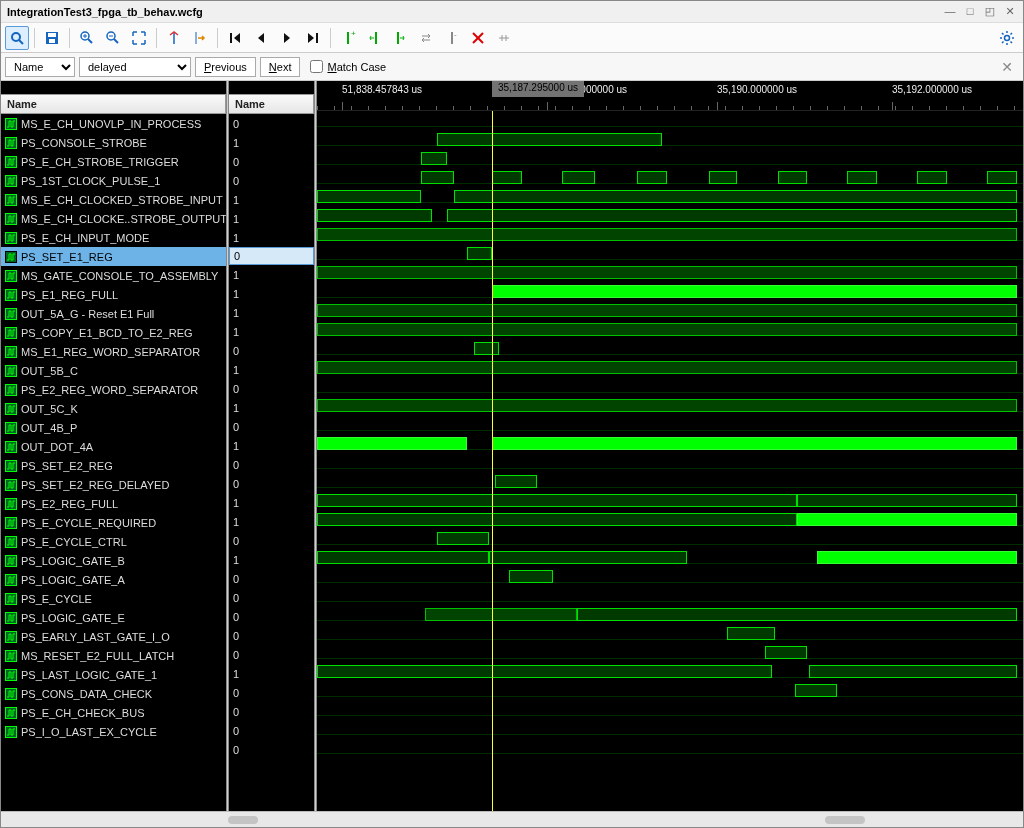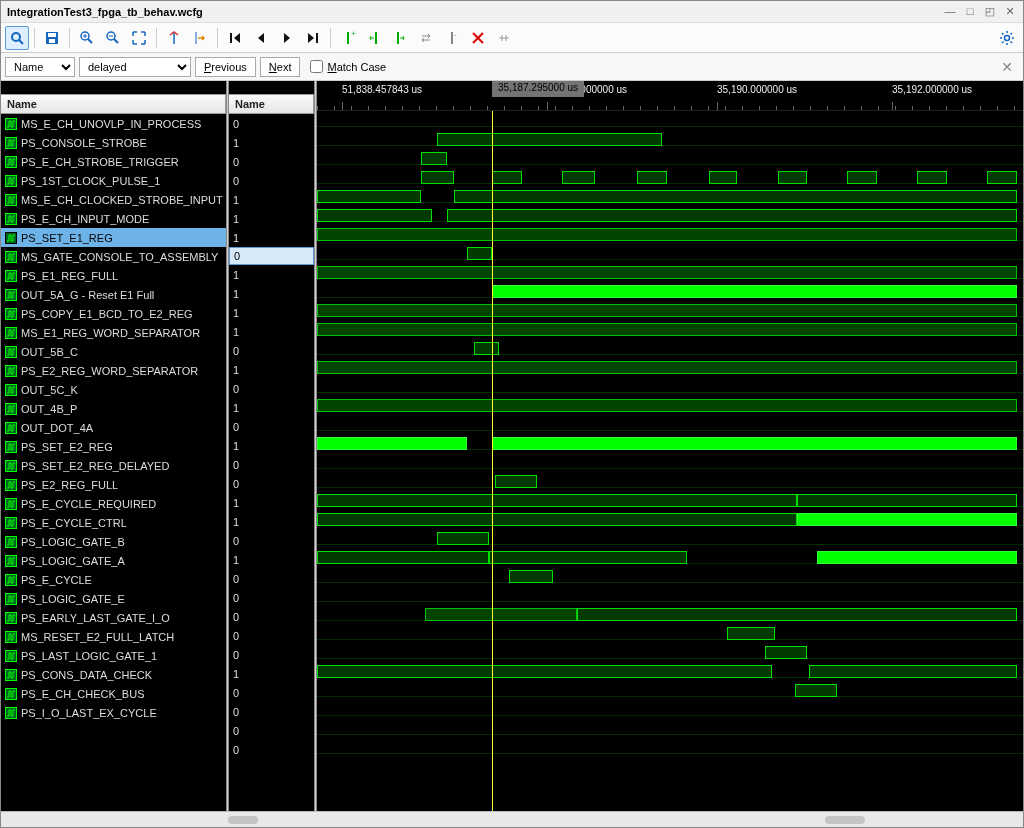--- a/index.html
+++ b/index.html
@@ -305,20 +305,29 @@
             <span>PS_1ST_CLOCK_PULSE_1</span>
           </div>
           <div class="row">
             <span class="icon">
               <svg width="12" height="12" viewBox="0 0 12 12">
                 <rect class="outer" x="0.5" y="0.5" width="11" height="11" fill="#062" stroke="#0f0"></rect>
                 <path d="M2 9h2V3h2v6h2V3h2" stroke="#0f0" stroke-width="1" fill="none"></path>
               </svg>
             </span>
             <span>MS_E_CH_CLOCKED_STROBE_INPUT</span>
+          </div>
+          <div class="row">
+            <span class="icon">
+              <svg width="12" height="12" viewBox="0 0 12 12">
+                <rect class="outer" x="0.5" y="0.5" width="11" height="11" fill="#062" stroke="#0f0"></rect>
+                <path d="M2 9h2V3h2v6h2V3h2" stroke="#0f0" stroke-width="1" fill="none"></path>
+              </svg>
+            </span>
+            <span>MS_E_CH_CLOCKE..STROBE_OUTPUT</span>
           </div>
           <div class="row">
             <span class="icon">
               <svg width="12" height="12" viewBox="0 0 12 12">
                 <rect class="outer" x="0.5" y="0.5" width="11" height="11" fill="#062" stroke="#0f0"></rect>
                 <path d="M2 9h2V3h2v6h2V3h2" stroke="#0f0" stroke-width="1" fill="none"></path>
               </svg>
             </span>
             <span>PS_E_CH_INPUT_MODE</span>
           </div>

